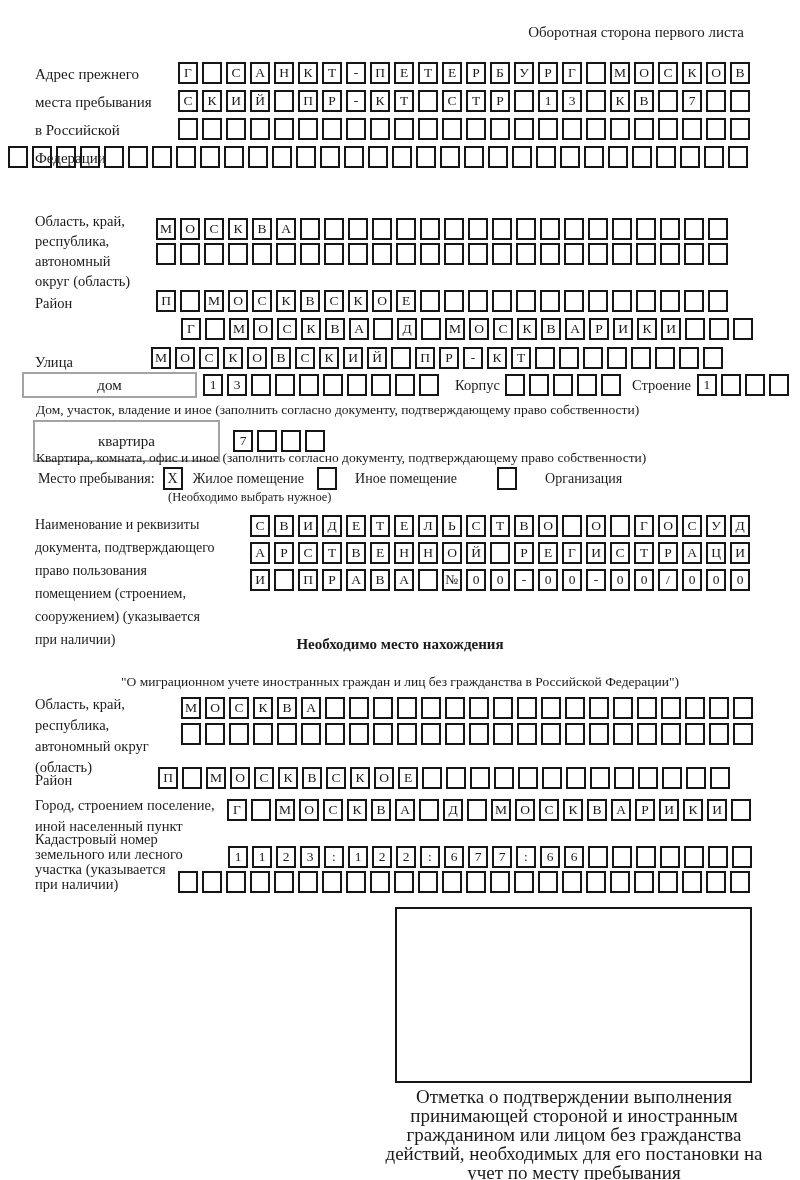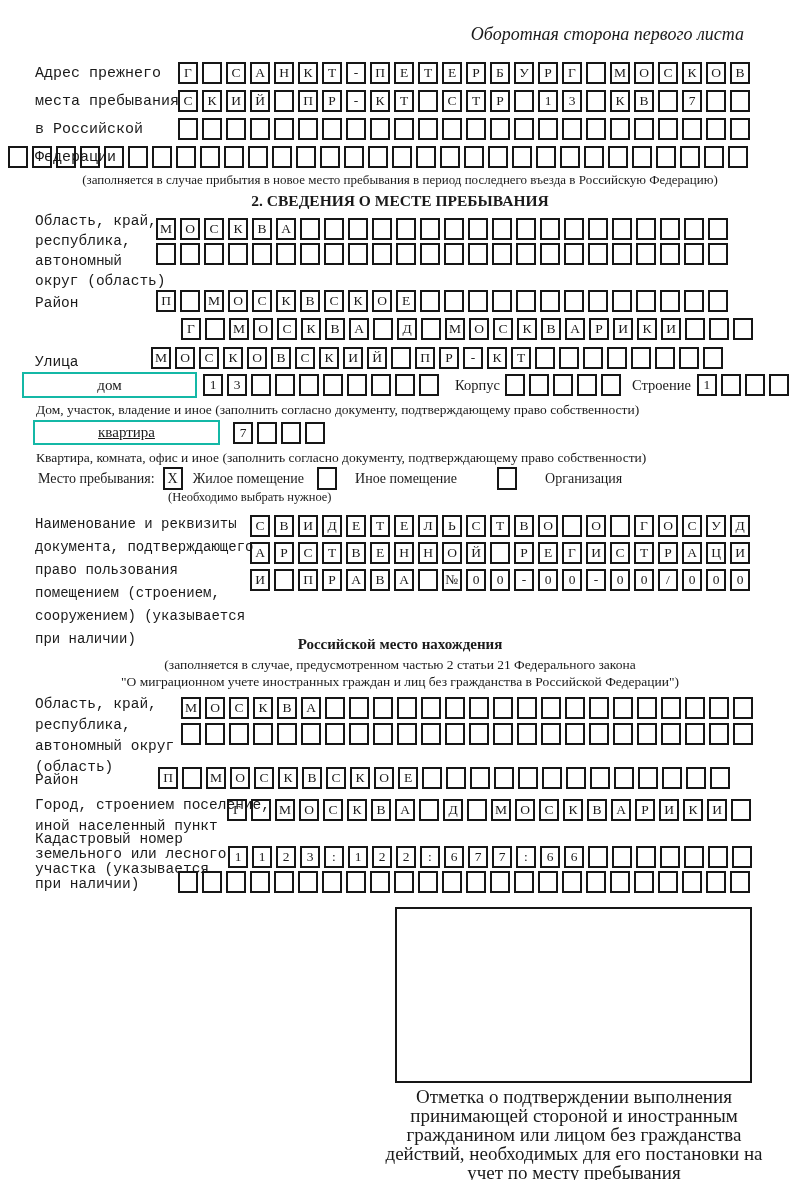--- a/index.html
+++ b/index.html
@@ -4,35 +4,35 @@
 <style>
   html,body{margin:0;padding:0;background:#ffffff;}
   body{font-family:"Liberation Serif",serif;color:#1a1a1a;}
   .page{position:relative;width:800px;height:1180px;background:#fff;overflow:hidden;}
   .abs{position:absolute;}
   .cells{display:flex;gap:4px;}
   .cell{flex:0 0 20px;width:20px;height:22px;border:2px solid #161616;box-sizing:border-box;
         display:flex;align-items:center;justify-content:center;font-size:13.5px;line-height:1;}
   .cb{width:20px;height:23px;border:2px solid #161616;box-sizing:border-box;flex:0 0 20px;
       display:flex;align-items:center;justify-content:center;font-size:14px;line-height:1;}
-  .label{font-size:14.5px;line-height:20px;white-space:pre-line;font-family:Liberation Mono, monospace;}
-  .boxlabel{border:2px solid #14b8a6;box-sizing:border-box;display:flex;align-items:center;
+  .label{font-size:14.5px;line-height:20px;white-space:pre-line;}
+  .boxlabel{border:2px solid #a3a3a3;box-sizing:border-box;display:flex;align-items:center;
             justify-content:center;font-size:15px;}
   .inline-label{font-size:14.5px;white-space:nowrap;}
   .note{font-size:13px;}
   .center{left:0;width:800px;text-align:center;}
   .title{font-weight:bold;font-size:15.5px;}
   .bigbox{border:2px solid #161616;box-sizing:border-box;background:#fff;}
 </style>
 </head>
 <body>
 
 <div class="page">
 
-  <div class="abs" style="top:24px;right:56px;font-size:18px;font-style:italic;">Оборотная сторона первого листа</div>
+  <div class="abs" style="top:24px;right:56px;font-size:15px;">Оборотная сторона первого листа</div>
 
   <div class="abs label" style="left:35px;top:60px;line-height:28px;font-size:15px;">Адрес прежнего
 места пребывания
 в Российской
 Федерации</div>
   <div class="abs cells" style="left:178px;top:62px;">
       <span class="cell">Г</span>
       <span class="cell"></span>
       <span class="cell">С</span>
       <span class="cell">А</span>
@@ -135,23 +135,21 @@
       <span class="cell"></span>
       <span class="cell"></span>
       <span class="cell"></span>
       <span class="cell"></span>
       <span class="cell"></span>
       <span class="cell"></span>
       <span class="cell"></span>
       <span class="cell"></span>
       <span class="cell"></span>
     </div>
-  <div class="abs center note" style="top:172px;">(заполняется в случае прибытия в новое место пребывания в период последнего въезда в Российскую Федерацию)</div>
-
-  <div class="abs center title" style="top:192px;">2. СВЕДЕНИЯ О МЕСТЕ ПРЕБЫВАНИЯ</div>
+
 
   <div class="abs label" style="left:35px;top:211px;">Область, край,
 республика,
 автономный
 округ (область)</div>
   <div class="abs cells" style="left:156px;top:218px;">
       <span class="cell">М</span>
       <span class="cell">О</span>
       <span class="cell">С</span>
       <span class="cell">К</span>
@@ -312,21 +310,21 @@
     <div class="cells" style="margin-left:6px;">
         <span class="cell">1</span>
         <span class="cell"></span>
         <span class="cell"></span>
         <span class="cell"></span>
       </div>
   </div>
   <div class="abs" style="left:36px;top:402px;font-size:13.5px;">Дом, участок, владение и иное (заполнить согласно документу, подтверждающему право собственности)</div>
 
   <div class="abs" style="left:33px;top:420px;display:flex;align-items:center;">
-    <div class="boxlabel" style="width:187px;height:25px;text-decoration:underline;">квартира</div>
+    <div class="boxlabel" style="width:187px;height:42px;">квартира</div>
     <div class="cells" style="margin-left:13px;">
         <span class="cell">7</span>
         <span class="cell"></span>
         <span class="cell"></span>
         <span class="cell"></span>
       </div>
   </div>
   <div class="abs" style="left:36px;top:450px;font-size:13.5px;">Квартира, комната, офис и иное (заполнить согласно документу, подтверждающему право собственности)</div>
 
   <div class="abs" style="left:38px;top:467px;display:flex;align-items:center;font-size:14px;">
@@ -409,22 +407,21 @@
       <span class="cell">0</span>
       <span class="cell">-</span>
       <span class="cell">0</span>
       <span class="cell">0</span>
       <span class="cell">/</span>
       <span class="cell">0</span>
       <span class="cell">0</span>
       <span class="cell">0</span>
     </div>
 
-  <div class="abs center title" style="top:636px;font-size:15px;">Российской место нахождения</div>
-  <div class="abs center" style="top:657px;font-size:13.5px;">(заполняется в случае, предусмотренном частью 2 статьи 21 Федерального закона</div>
+  <div class="abs center title" style="top:636px;font-size:15px;">Необходимо место нахождения</div>
   <div class="abs center" style="top:674px;font-size:13.5px;">"О миграционном учете иностранных граждан и лиц без гражданства в Российской Федерации")</div>
 
   <div class="abs label" style="left:35px;top:694px;line-height:21px;">Область, край,
 республика,
 автономный округ
 (область)</div>
   <div class="abs cells" style="left:181px;top:697px;">
       <span class="cell">М</span>
       <span class="cell">О</span>
       <span class="cell">С</span>

